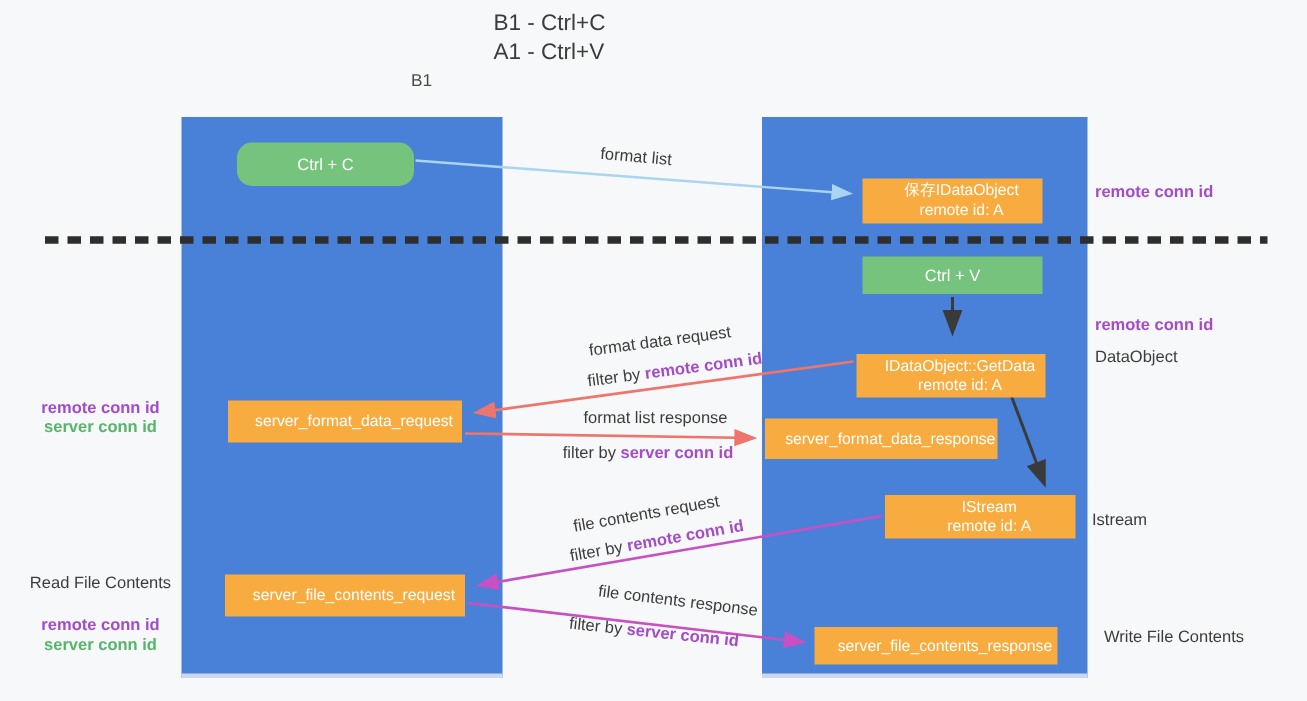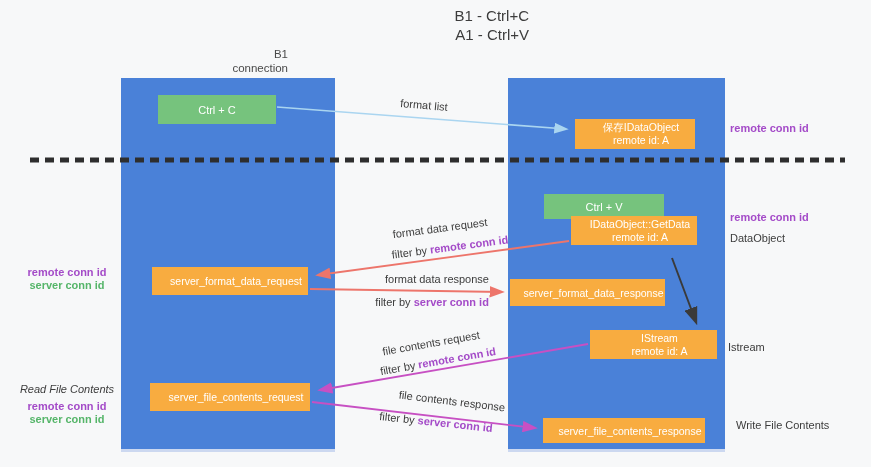--- a/index.html
+++ b/index.html
@@ -6,21 +6,21 @@
     --lane-blue:#4A81D8; --node-orange:#F8AC40; --node-green:#76C37D;
     --arrow-blue:#AAD5F0; --arrow-red:#ED756B; --arrow-magenta:#C750C3;
     --arrow-black:#3a3a3a; --label-purple:#A44BC8; --label-green:#55B569;
     --text-dark:#3C3C3C; --bg:#F7F8F9; --dashed:#2E2E2E;
   }
   *{margin:0;padding:0;box-sizing:border-box;}
   html,body{width:871px;height:467px;}
   body{font-family:"Liberation Sans",sans-serif;background:var(--bg);}
   .stage{position:relative;width:871px;height:467px;overflow:hidden;background:var(--bg);}
 
-  .title{position:absolute;left:329px;top:6px;width:200px;text-align:right;
+  .title{position:absolute;left:329px;top:6px;width:200px;text-align:left;
          font-size:15px;line-height:19px;color:var(--text-dark);}
 
   .lane-header{position:absolute;width:140px;text-align:center;font-size:11.5px;
                line-height:13.5px;color:#4a4a4a;}
   .lane-header.left{left:148px;top:48px;text-align:right;}
   .lane-header.right{left:548px;top:48px;}
 
   .lane{position:absolute;top:78px;height:374px;background:var(--lane-blue);
         border-bottom:3px solid #ccd8f0;}
   .lane.left{left:121px;width:214px;}
@@ -45,35 +45,34 @@
           color:var(--text-dark);}
   .alabel .hl{font-weight:bold;color:var(--label-purple);}
 
   .side-label{position:absolute;z-index:5;white-space:nowrap;font-size:11px;
               color:var(--text-dark);}
   .side-label.purple{color:var(--label-purple);font-weight:bold;}
   .side-group{position:absolute;z-index:5;width:118px;text-align:center;
               font-size:11px;line-height:13px;}
   .side-group .purple{color:var(--label-purple);font-weight:bold;}
   .side-group .green{color:var(--label-green);font-weight:bold;}
-  .side-group .dark{color:var(--text-dark);margin-bottom:4px;font-style:italic;}
+  .side-group .dark{color:var(--text-dark);margin-bottom:15px;}
 </style>
 </head>
 <body>
 
 <div class="stage">
 
   <div class="title">
     <div>B1 - Ctrl+C</div>
     <div>A1 - Ctrl+V</div>
   </div>
 
   <div class="lane-header left">
     <div>B1</div>
-    <div>connection</div>
   </div>
 
   <div class="lane left"></div>
   <div class="lane right"></div>
 
   <svg class="overlay" width="871" height="467" viewBox="0 0 871 467">
     <defs>
       <marker id="ah-blue" viewBox="0 0 8 6" refX="6.5" refY="3" markerWidth="9" markerHeight="7" orient="auto">
         <path d="M0,0 L8,3 L0,6 Z" class="hd-blue"></path>
       </marker>
@@ -92,30 +91,30 @@
 
     <path d="M277,107 L566,129" class="st-blue" marker-end="url(#ah-blue)"></path>
     <path d="M635,198 L635,221" class="st-blk" marker-end="url(#ah-blk)"></path>
     <path d="M672,258 L696,322" class="st-blk" marker-end="url(#ah-blk)"></path>
     <path d="M569,241 L318,275" class="st-red" marker-end="url(#ah-red)"></path>
     <path d="M310,289 L502,292" class="st-red" marker-end="url(#ah-red)"></path>
     <path d="M588,344 L320,390" class="st-mag" marker-end="url(#ah-mag)"></path>
     <path d="M312,402 L535,428" class="st-mag" marker-end="url(#ah-mag)"></path>
   </svg>
 
-  <div class="node green single" style="left:158px;top:95px;width:118px;height:29px;">Ctrl + C</div>
+  <div class="node green single" style="left:158px;top:95px;width:118px;height:29px;border-radius:10px;">Ctrl + C</div>
 
   <div class="node orange" style="left:575px;top:119px;width:120px;height:30px;">
     <div class="l1">保存IDataObject</div>
     <div class="l2">remote id: A</div>
   </div>
 
-  <div class="node green single" style="left:544px;top:171px;width:120px;height:25px;margin-top:23px;">Ctrl + V</div>
+  <div class="node green single" style="left:575px;top:171px;width:120px;height:25px;">Ctrl + V</div>
 
-  <div class="node orange" style="left:571px;top:216px;width:126px;height:29px;">
+  <div class="node orange" style="left:571px;top:236px;width:126px;height:29px;">
     <div class="l1">IDataObject::GetData</div>
     <div class="l2">remote id: A</div>
   </div>
 
   <div class="node orange single" style="left:510px;top:279px;width:155px;height:27px;font-size:10.5px;">server_format_data_response</div>
 
   <div class="node orange single" style="left:152px;top:267px;width:156px;height:28px;font-size:10.5px;">server_format_data_request</div>
 
   <div class="node orange" style="left:590px;top:330px;width:127px;height:29px;">
     <div class="l1">IStream</div>
@@ -126,21 +125,21 @@
 
   <div class="node orange single" style="left:150px;top:383px;width:160px;height:28px;font-size:10.5px;">server_file_contents_request</div>
 
   <div class="alabel" style="left:424px;top:99px;transform:translateX(-50%) rotate(5deg);">format list</div>
 
   <div class="alabel" style="left:440px;top:222px;transform:translateX(-50%) rotate(-7.5deg);">format data request</div>
   <div class="alabel" style="left:450px;top:241px;transform:translateX(-50%) rotate(-7.5deg);">
     <span>filter by </span><span class="hl">remote conn id</span>
   </div>
 
-  <div class="alabel" style="left:437px;top:273px;transform:translateX(-50%);">format data response</div>
+  <div class="alabel" style="left:437px;top:273px;transform:translateX(-50%);">format list response</div>
   <div class="alabel" style="left:432px;top:296px;transform:translateX(-50%);">
     <span>filter by </span><span class="hl">server conn id</span>
   </div>
 
   <div class="alabel" style="left:431px;top:337px;transform:translateX(-50%) rotate(-10deg);">file contents request</div>
   <div class="alabel" style="left:438px;top:355px;transform:translateX(-50%) rotate(-10deg);">
     <span>filter by </span><span class="hl">remote conn id</span>
   </div>
 
   <div class="alabel" style="left:452px;top:395px;transform:translateX(-50%) rotate(7deg);">file contents response</div>

